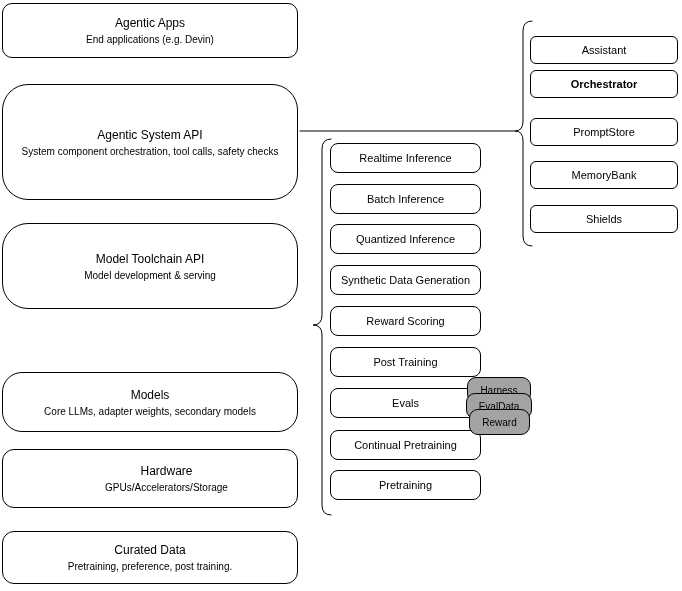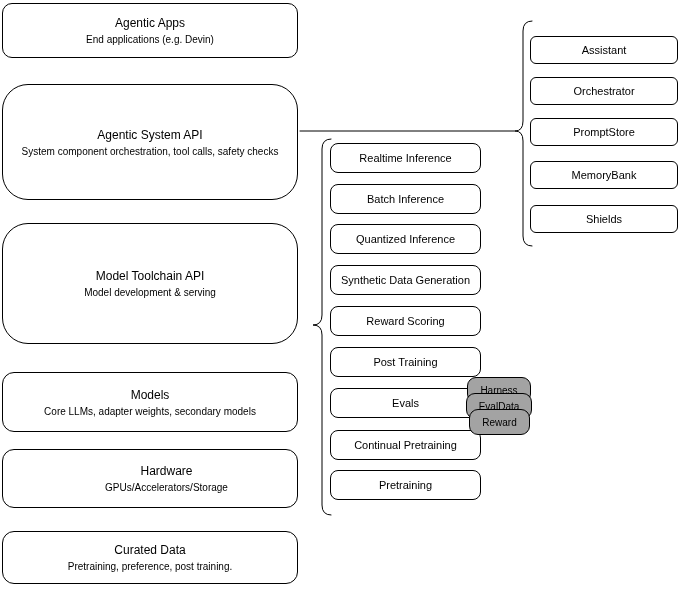--- a/index.html
+++ b/index.html
@@ -93,26 +93,26 @@
   <div class="layer-box" style="top:3px; height:55px; border-radius:10px;">
     <div class="layer-title">Agentic Apps</div>
     <div class="layer-sub">End applications (e.g. Devin)</div>
   </div>
 
   <div class="layer-box" style="top:84px; height:116px; border-radius:26px;">
     <div class="layer-title">Agentic System API</div>
     <div class="layer-sub">System component orchestration, tool calls, safety checks</div>
   </div>
 
-  <div class="layer-box" style="top:223px; height:121px; border-radius:26px;">
+  <div class="layer-box" style="top:223px; height:86px; border-radius:26px;">
     <div class="layer-title">Model Toolchain API</div>
     <div class="layer-sub">Model development &amp; serving</div>
   </div>
 
-  <div class="layer-box" style="top:372px; height:60px; border-radius:12px;">
+  <div class="layer-box" style="top:372px; height:60px; border-radius:20px;">
     <div class="layer-title">Models</div>
     <div class="layer-sub">Core LLMs, adapter weights, secondary models</div>
   </div>
 
   <div class="layer-box" style="top:449px; height:59px; border-radius:12px;padding-left:33px;">
     <div class="layer-title">Hardware</div>
     <div class="layer-sub">GPUs/Accelerators/Storage</div>
   </div>
 
   <div class="layer-box" style="top:531px; height:53px; border-radius:12px;">
@@ -128,18 +128,18 @@
   <div class="node" style="top:347px;">Post Training</div>
   <div class="node" style="top:388px;">Evals</div>
   <div class="node" style="top:430px;">Continual Pretraining</div>
   <div class="node" style="top:470px;">Pretraining</div>
 
   <div class="pill" style="left:467px; top:377px; width:64px;">Harness</div>
   <div class="pill" style="left:466px; top:393px; width:66px;">EvalData</div>
   <div class="pill" style="left:469px; top:409px; width:61px;">Reward</div>
 
   <div class="component" style="top:36px;">Assistant</div>
-  <div class="component" style="top:77px;">Orchestrator</div>
+  <div class="component" style="top:70px;font-weight:bold;">Orchestrator</div>
   <div class="component" style="top:118px;">PromptStore</div>
   <div class="component" style="top:161px;">MemoryBank</div>
   <div class="component" style="top:205px;">Shields</div>
 
 </div>
 
 </body></html>

